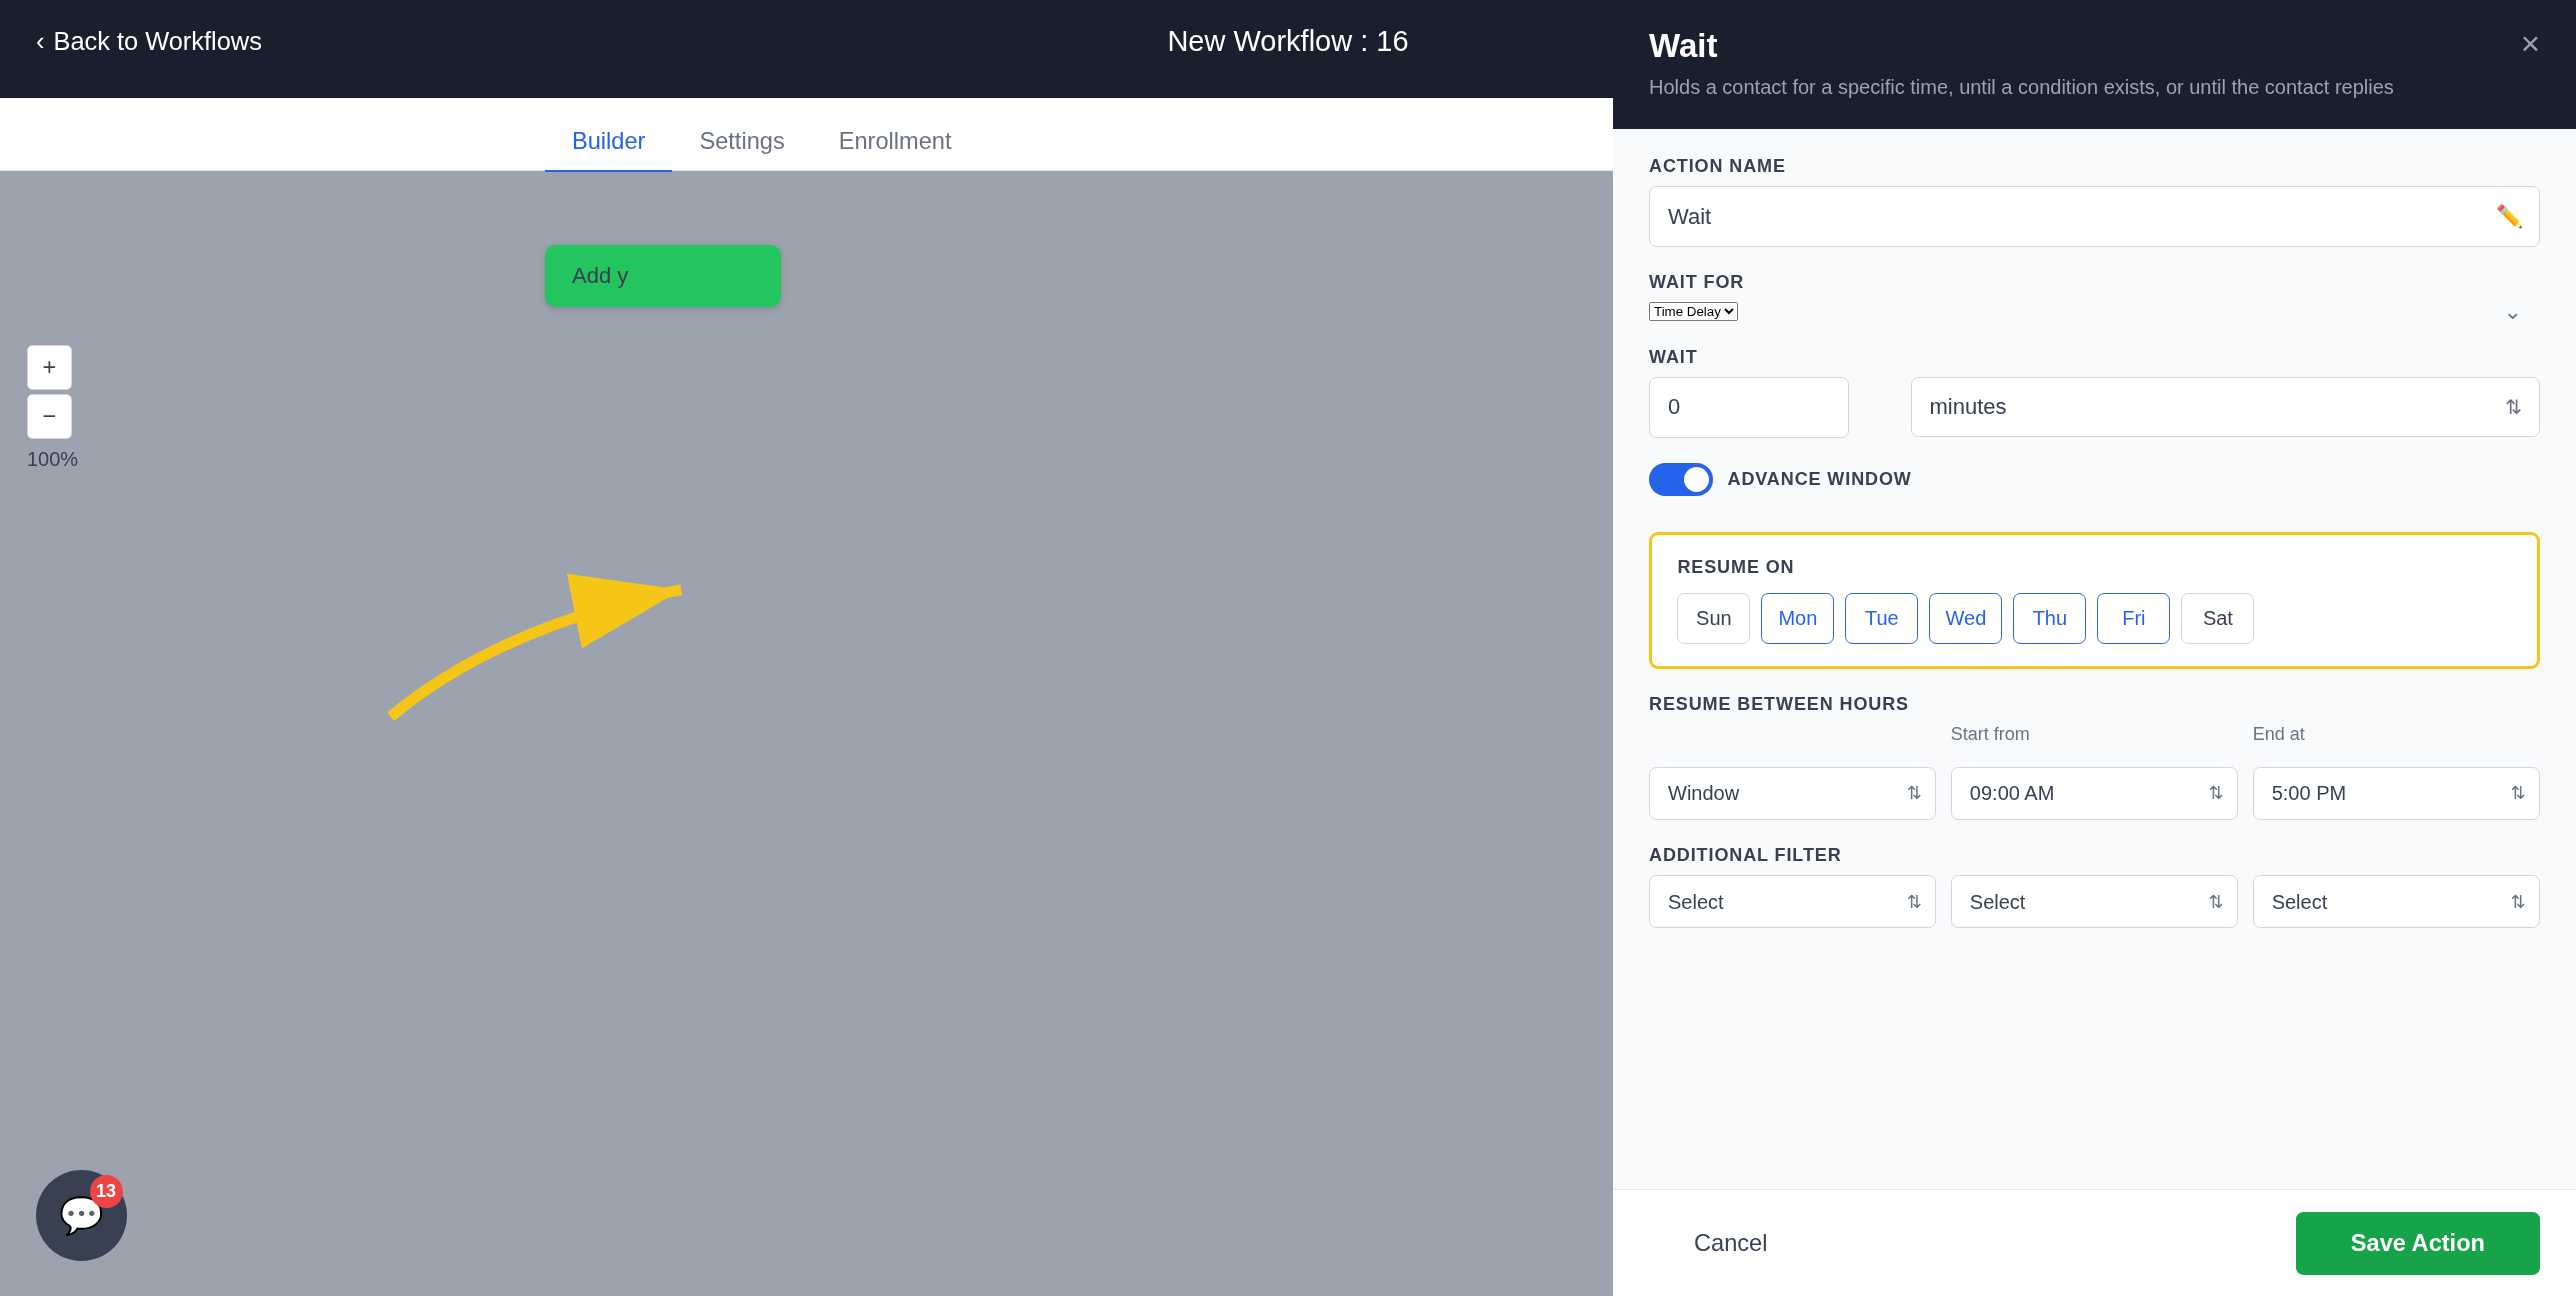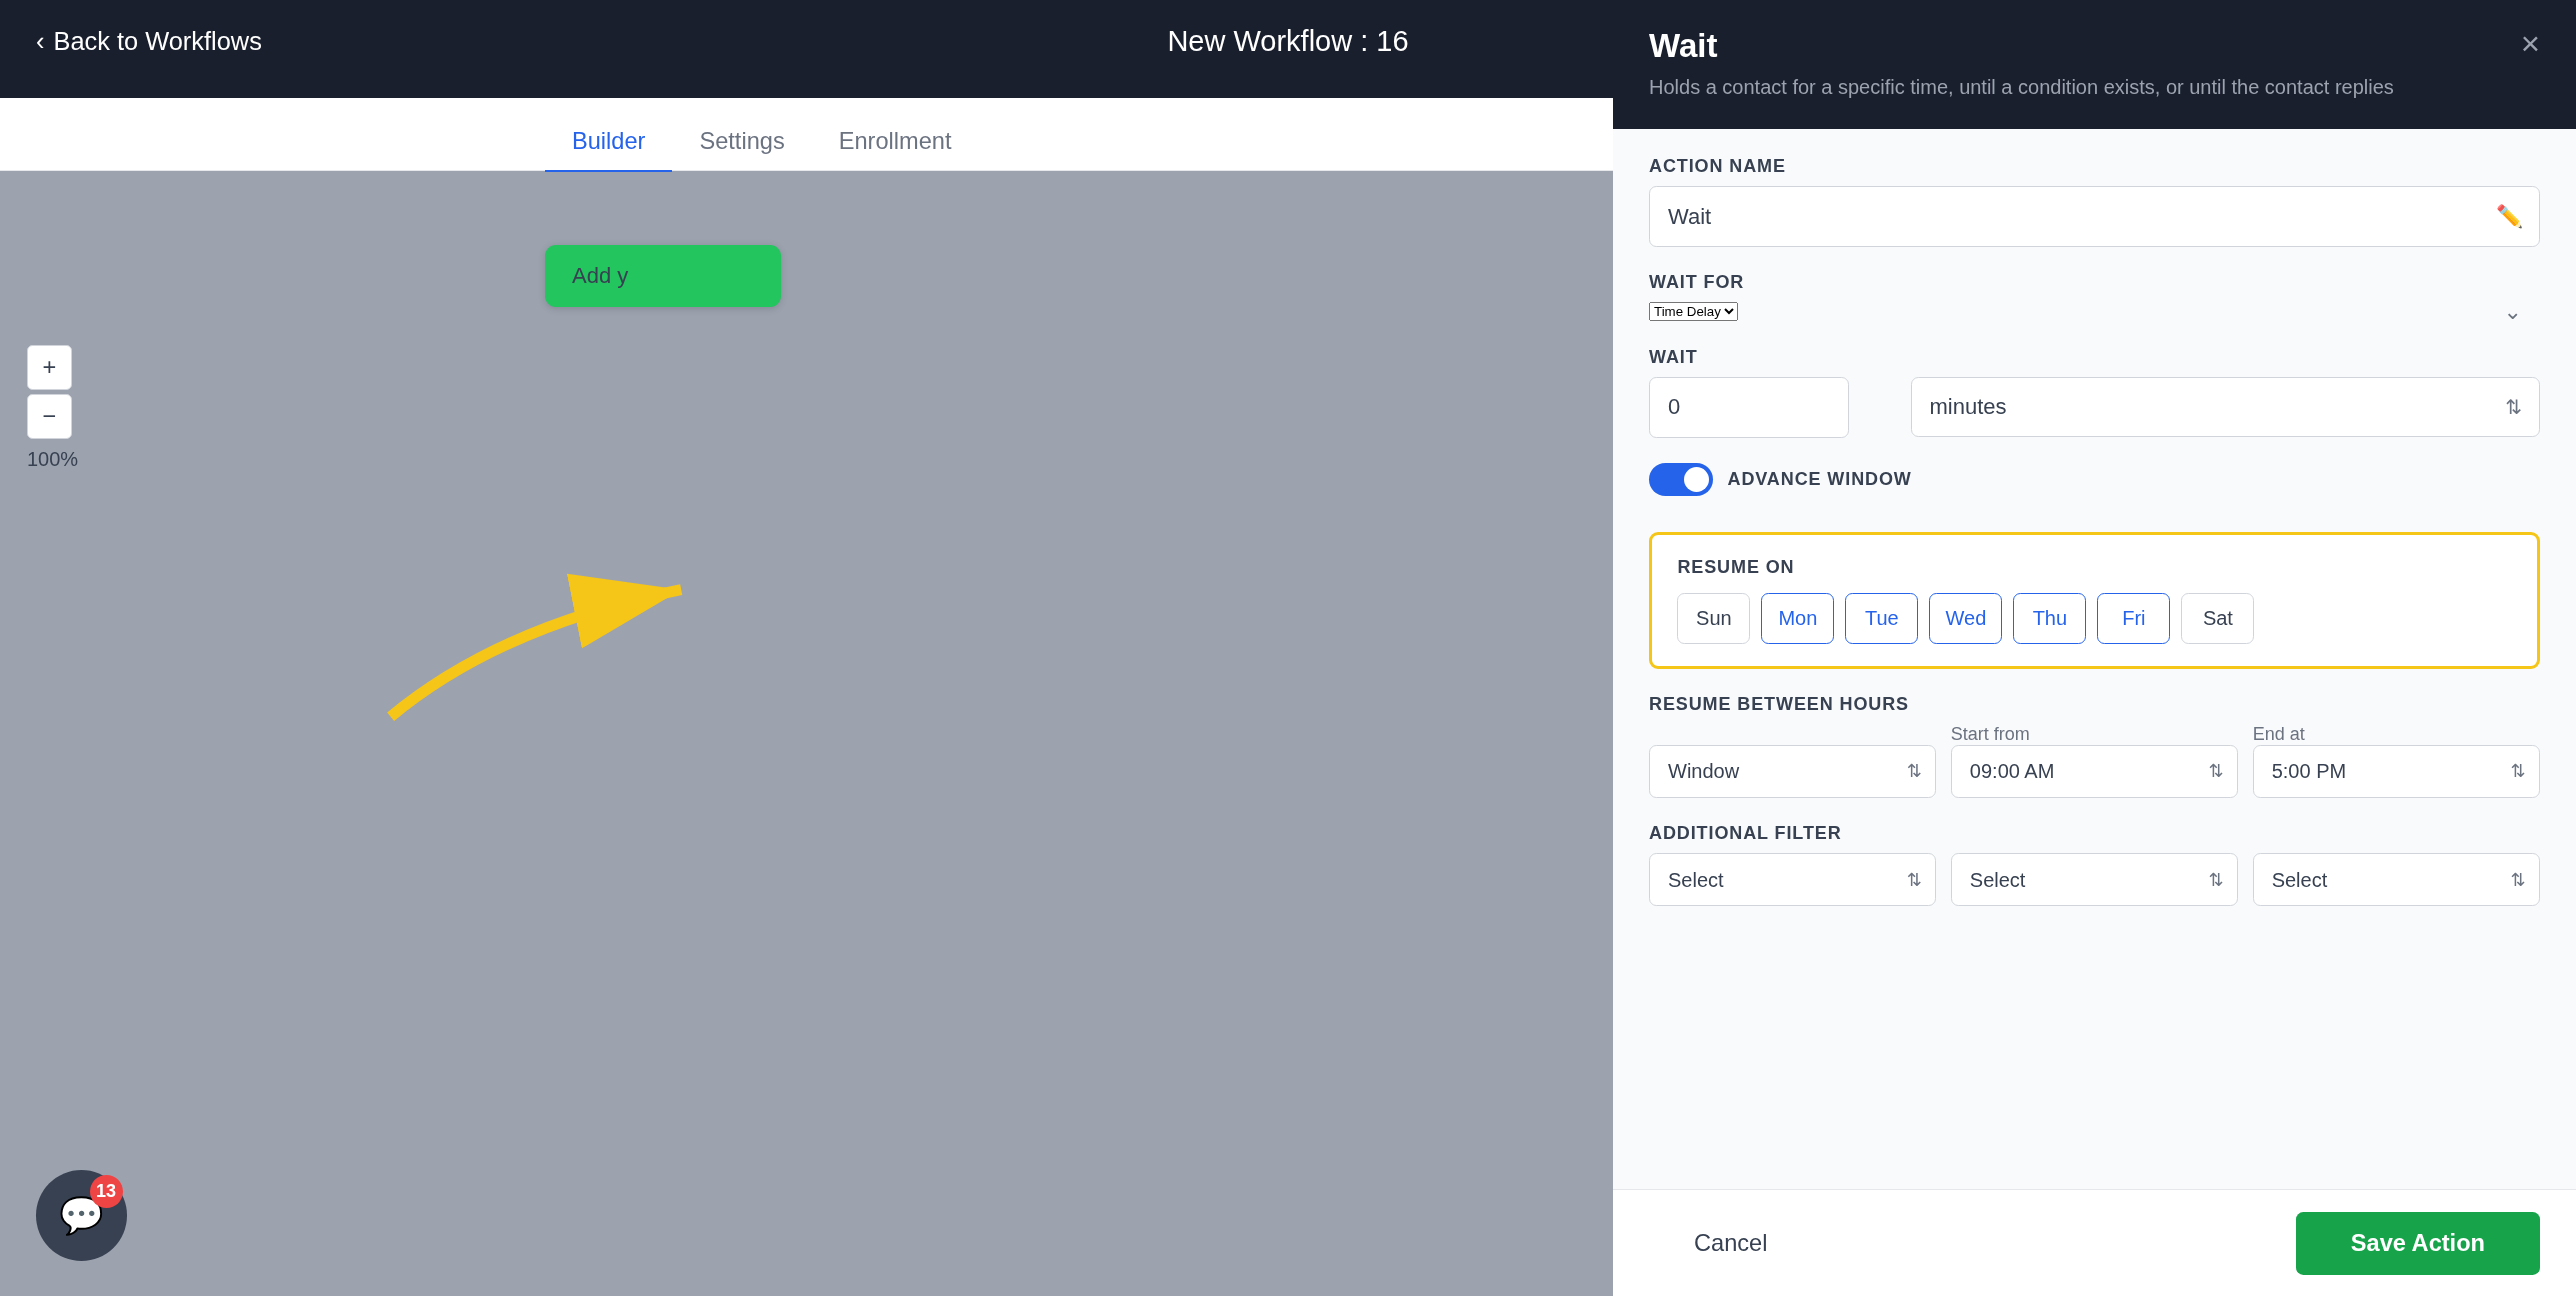--- a/index.html
+++ b/index.html
@@ -371,21 +371,21 @@
       gap: 14.5px;
       align-items: flex-end;
       margin-bottom: 25.4px;
     }
     .hours-col {
       flex: 1;
     }
     .hours-col-label {
       font-size: 18px;
       color: #6b7280;
-      margin-bottom: 0;
+      margin-bottom: 22px;
     }
     .hours-select-wrapper {
       position: relative;
     }
     .hours-select-wrapper select {
       width: 100%;
       padding: 14.5px 18px;
       border: 0.9px solid #d1d5db;
       border-radius: 7.3px;
       font-size: 20px;

